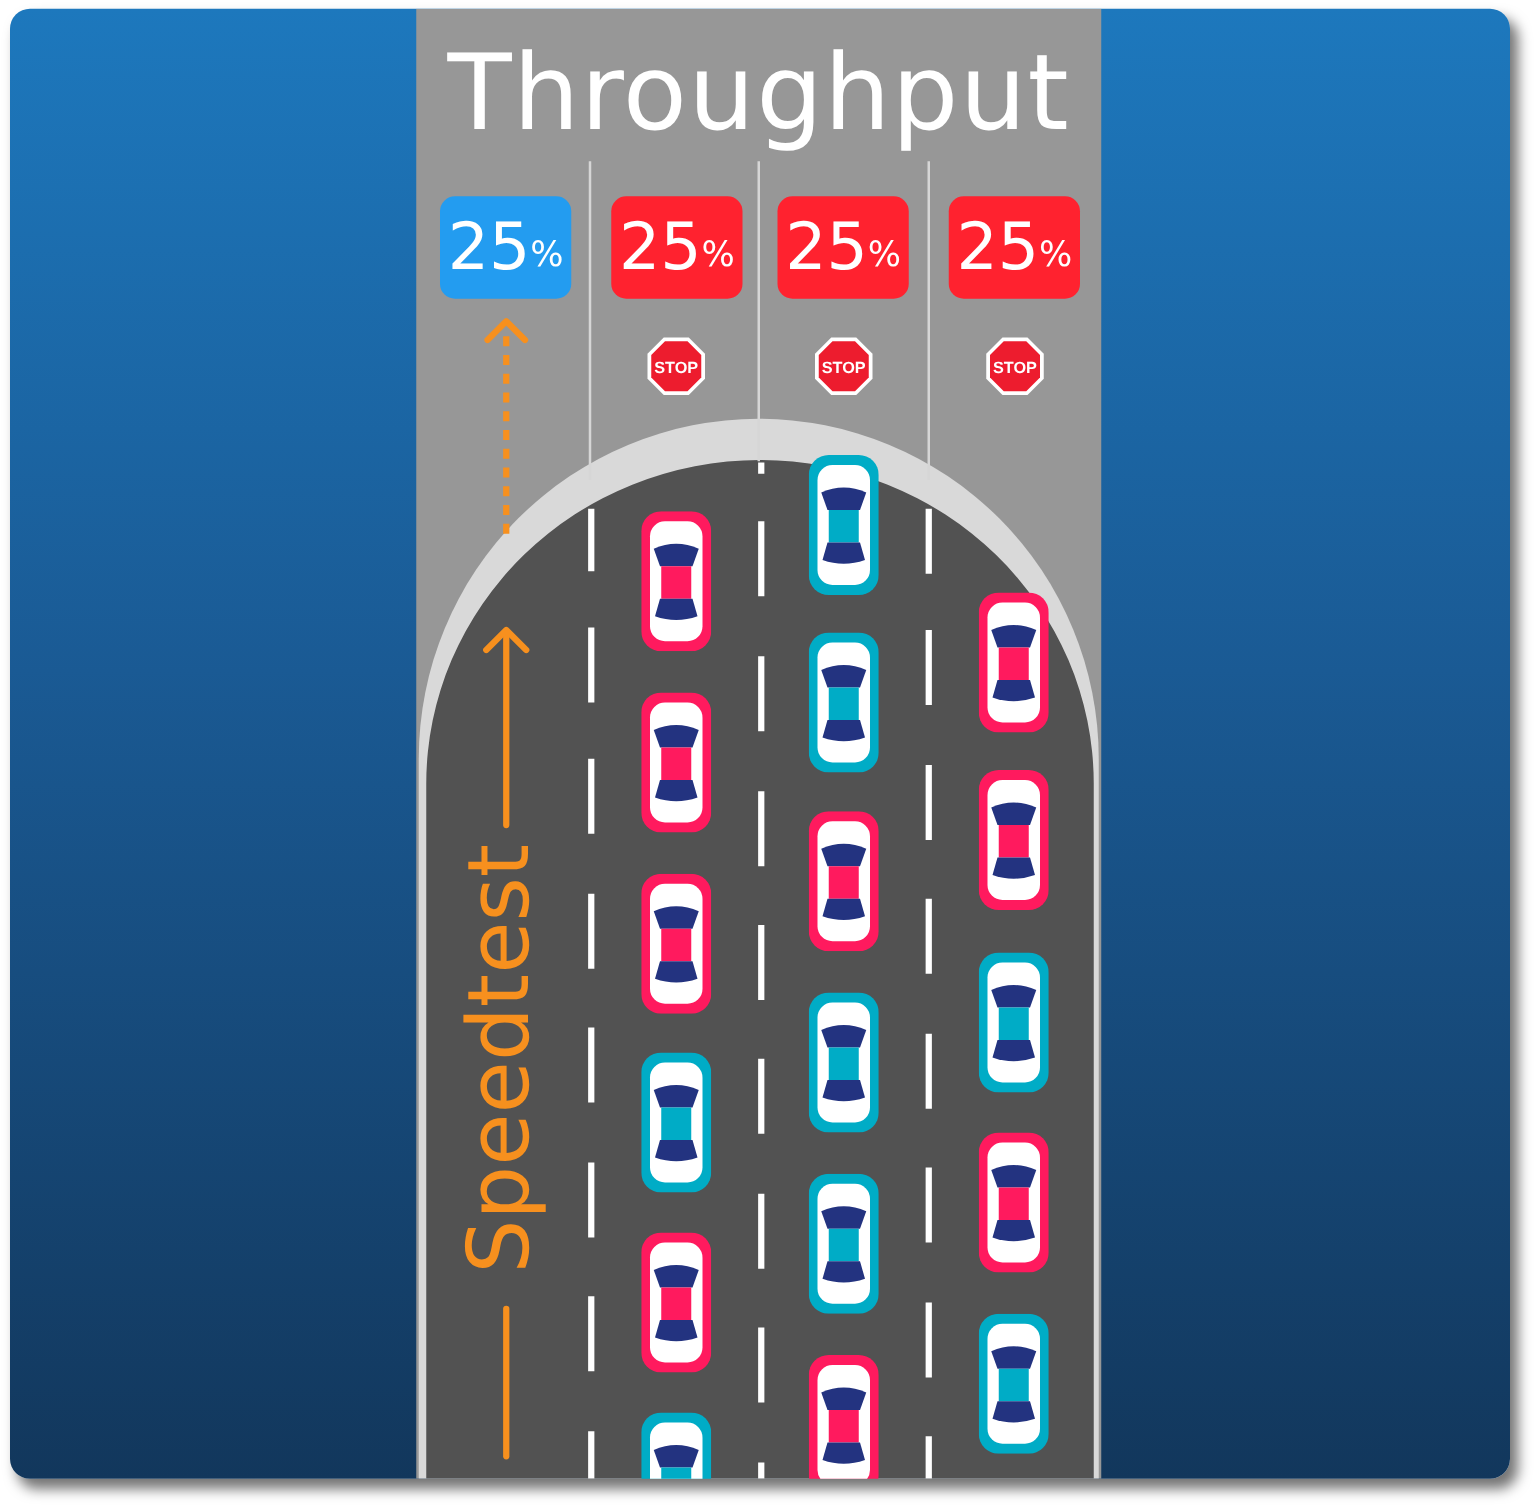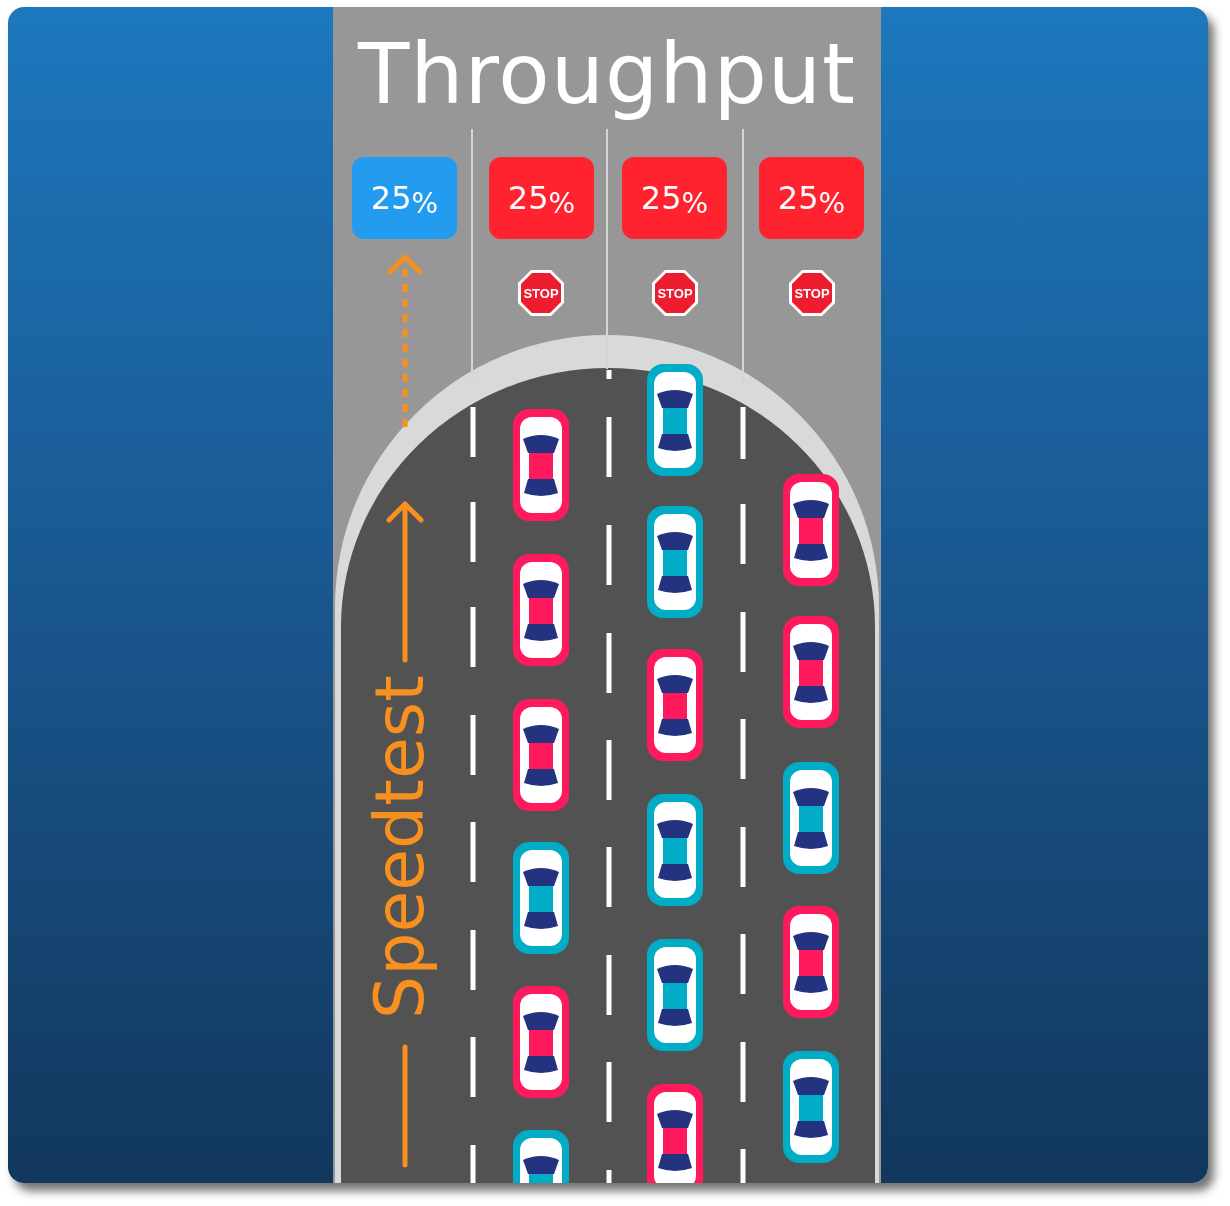--- a/index.html
+++ b/index.html
@@ -19,21 +19,21 @@
     position:absolute; left:0; top:18px; width:100%; text-align:center;
     color:#ffffff; font-size:84px; font-weight:400; letter-spacing:1px;
     font-family:"DejaVu Sans", sans-serif;
   }
   .divider { position:absolute; width:2px; background:#d6d6d6; top:122px; height:255px; }
   .badge {
     position:absolute; top:150px; width:105px; height:82px; border-radius:12px;
     color:#fff; display:flex; align-items:center; justify-content:center;
     font-family:"DejaVu Sans", sans-serif;
   }
-  .badge .num { font-size:32px; }
+  .badge .num { font-size:52px; }
   .badge .pct { font-size:28px; margin-top:10px; }
   .stop { position:absolute; top:262px; width:48px; height:48px; }
   .tunnel-svg { position:absolute; left:0; top:0; }
   .speed-label {
     position:absolute; left:27px; top:840px; color:#f7901e;
     font-size:68px; transform-origin:0 0; transform:rotate(-90deg) translate(-50%, 0);
     white-space:nowrap; font-family:"DejaVu Sans", sans-serif;
   }
   .car { position:absolute; width:56px; height:112px; }
 </style>

